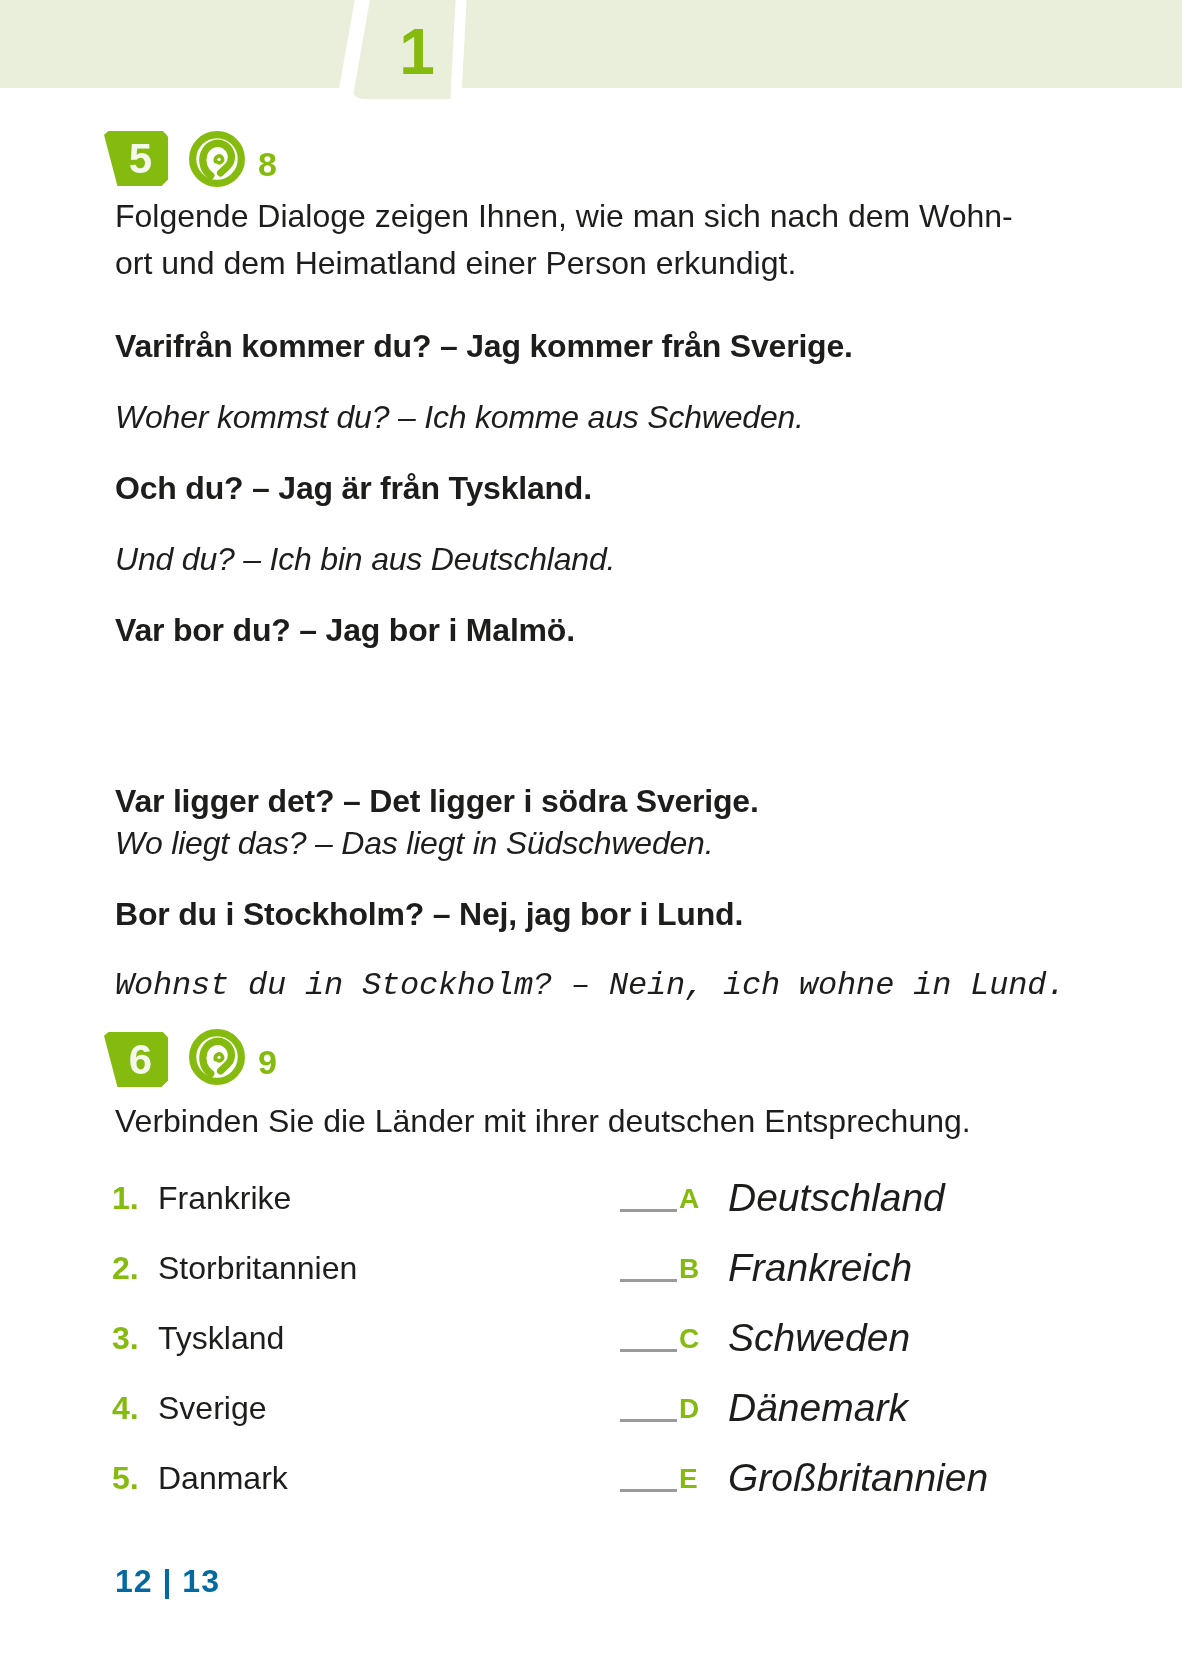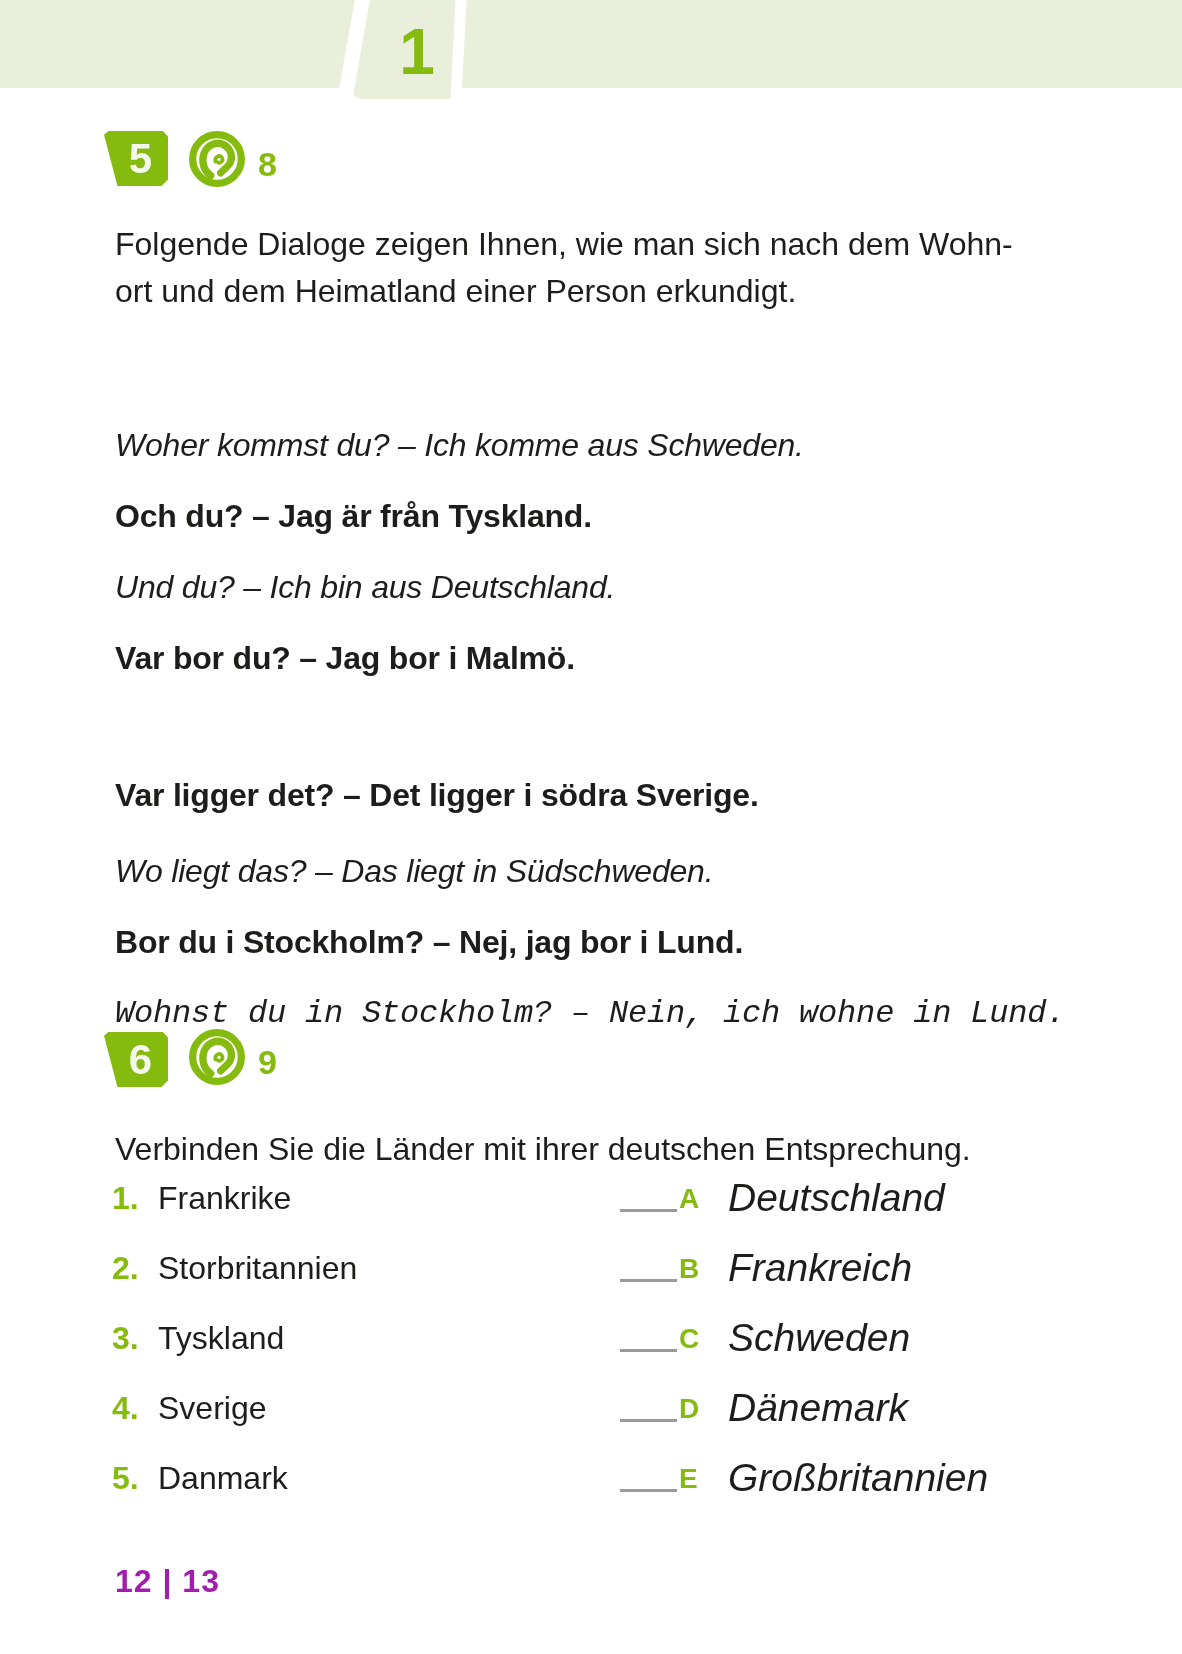--- a/index.html
+++ b/index.html
@@ -31,33 +31,33 @@
     clip-path:polygon(0 7%, 7% 0, 92% 0, 100% 10%, 100% 88%, 90% 100%, 21% 100%);
     display:flex;align-items:center;justify-content:center;z-index:2;
   }
   .badge span{color:#f4f7ec;font-size:42px;font-weight:700;line-height:1;padding-left:9px;}
   .ear{position:absolute;width:58px;height:58px;z-index:2;}
   .track{
     position:absolute;color:#85bb0f;font-size:34px;font-weight:700;line-height:1;z-index:2;
     letter-spacing:-1px;
   }
   
-  .txt{position:absolute;left:115px;font-size:32px;line-height:47px;white-space:nowrap;margin-top:28px;}
+  .txt{position:absolute;left:115px;font-size:32px;line-height:47px;white-space:nowrap;}
   .intro{white-space:normal;width:960px;}
   .dline-sv{font-weight:700;letter-spacing:-0.2px;}
   .dline-de{font-style:italic;letter-spacing:-0.2px;}
   
   .mrow{position:absolute;left:0;top:0;width:1182px;height:48px;}
   .m-num{position:absolute;left:112px;top:0;font-size:32px;font-weight:700;color:#85bb0f;line-height:40px;}
   .m-sv{position:absolute;left:158px;top:0;font-size:32px;line-height:40px;white-space:nowrap;text-align:right;}
   .m-line{position:absolute;left:620px;top:31px;width:57px;height:3px;background:#9a9a9a;}
   .m-letter{position:absolute;left:679px;top:7px;font-size:28px;font-weight:700;color:#85bb0f;line-height:28px;}
   .m-de{position:absolute;left:728px;top:0;font-size:39px;font-style:italic;line-height:40px;white-space:nowrap;}
   
-  .pagenum{position:absolute;left:115px;top:1563px;font-size:32px;font-weight:700;color:#a21caf;letter-spacing:1px;}
+  .pagenum{position:absolute;left:115px;top:1563px;font-size:32px;font-weight:700;color:#0369a1;letter-spacing:1px;}
 </style>
 </head>
 <body>
 
 <div class="page">
 
   <div class="band"></div>
   <div class="unit-tab">
     <div class="unit-num">1</div>
   </div>
@@ -72,25 +72,26 @@
     <path d="M22 44 C15.5 40 12.5 31 15.5 22.5 C18.5 14 28 10.5 35 14.5 C41 18 43.5 25 41 31 C39 35.5 34.5 38 31.5 41.5" fill="none" stroke="#85bb0f" stroke-width="7" stroke-linecap="round"></path>
     <path d="M26.5 30.5 C25.5 25.5 31 23 33 27 C34.5 30 31 33 28.5 31" fill="none" stroke="#85bb0f" stroke-width="3.5" stroke-linecap="round"></path>
   </svg>
   <div class="track" style="left:258px;top:147px;">8</div>
 
   <div class="txt intro" style="top:193px;">
     <div>Folgende Dialoge zeigen Ihnen, wie man sich nach dem Wohn-</div>
     <div>ort und dem Heimatland einer Person erkundigt.</div>
   </div>
 
+  <div class="txt dline-sv" style="top:323px;">Varifrån kommer du? – Jag kommer från Sverige.</div>
   <div class="txt dline-de" style="top:394px;">Woher kommst du? – Ich komme aus Schweden.</div>
   <div class="txt dline-sv" style="top:465px;">Och du? – Jag är från Tyskland.</div>
   <div class="txt dline-de" style="top:536px;">Und du? – Ich bin aus Deutschland.</div>
   <div class="txt dline-sv" style="top:607px;">Var bor du? – Jag bor i Malmö.</div>
-  <div class="txt dline-sv" style="top:744px;text-align:center;">Var ligger det? – Det ligger i södra Sverige.</div>
+  <div class="txt dline-sv" style="top:778px;text-align:center;">Var ligger det? – Det ligger i södra Sverige.</div>
   <div class="txt dline-de" style="top:820px;">Wo liegt das? – Das liegt in Südschweden.</div>
   <div class="txt dline-sv" style="top:891px;">Bor du i Stockholm? – Nej, jag bor i Lund.</div>
   <div class="txt dline-de" style="top:962px;font-family:Liberation Mono, monospace;">Wohnst du in Stockholm? – Nein, ich wohne in Lund.</div>
 
   <div class="badge" style="left:104px;top:1032px;">
     <span>6</span>
   </div>
   <svg class="ear" style="left:188px;top:1028px;" viewBox="0 0 56 56">
     <circle cx="28" cy="28" r="23.5" fill="#ffffff" stroke="#85bb0f" stroke-width="7"></circle>
     <path d="M22 44 C15.5 40 12.5 31 15.5 22.5 C18.5 14 28 10.5 35 14.5 C41 18 43.5 25 41 31 C39 35.5 34.5 38 31.5 41.5" fill="none" stroke="#85bb0f" stroke-width="7" stroke-linecap="round"></path>

